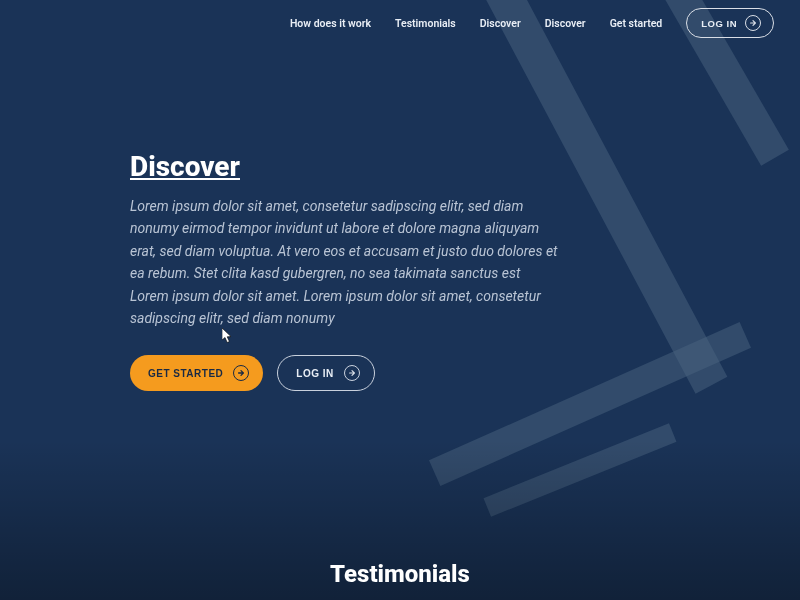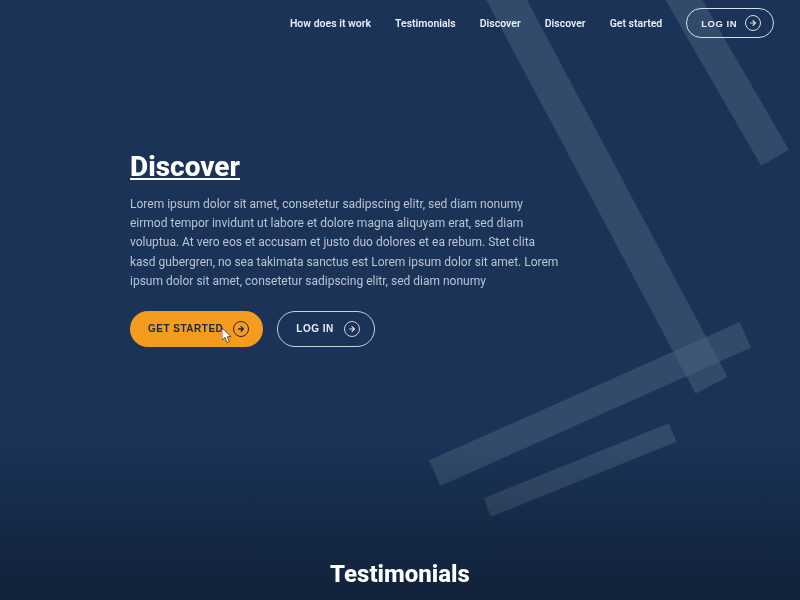--- a/index.html
+++ b/index.html
@@ -33,21 +33,21 @@
   .login-btn .circle-icon, .hero-login .circle-icon, .hero-cta .circle-icon {
     width: 16px; height: 16px; border-radius: 50%; display: inline-flex; align-items: center; justify-content: center;
   }
   .login-btn .circle-icon { border: 1.2px solid #d9dee6; }
   .login-btn svg, .hero-login svg { stroke: #d9dee6; }
 
   .hero {
     position: absolute; top: 150px; left: 130px; width: 430px; z-index: 15;
   }
   .hero h1 { color: #fff; font-size: 28px; font-weight: 800; margin-bottom: 12px; text-decoration: underline; }
-  .hero p { color: #b9c4d4; font-size: 12px; line-height: 1.6; margin-bottom: 20px; }
+  .hero p { color: #b9c4d4; font-size: 14px; line-height: 1.6; margin-bottom: 26px; font-style: italic; }
 
   .hero-buttons { display: flex; gap: 14px; align-items: center; }
 
   .hero-cta {
     display: inline-flex; align-items: center; gap: 10px;
     background: #f59b1e; color: #1a2a44; border: none;
     font-size: 10px; font-weight: 800; letter-spacing: 0.5px;
     padding: 10px 14px 10px 18px; border-radius: 999px; cursor: pointer;
   }
   .hero-cta .circle-icon { border: 1.5px solid #1a2a44; }

